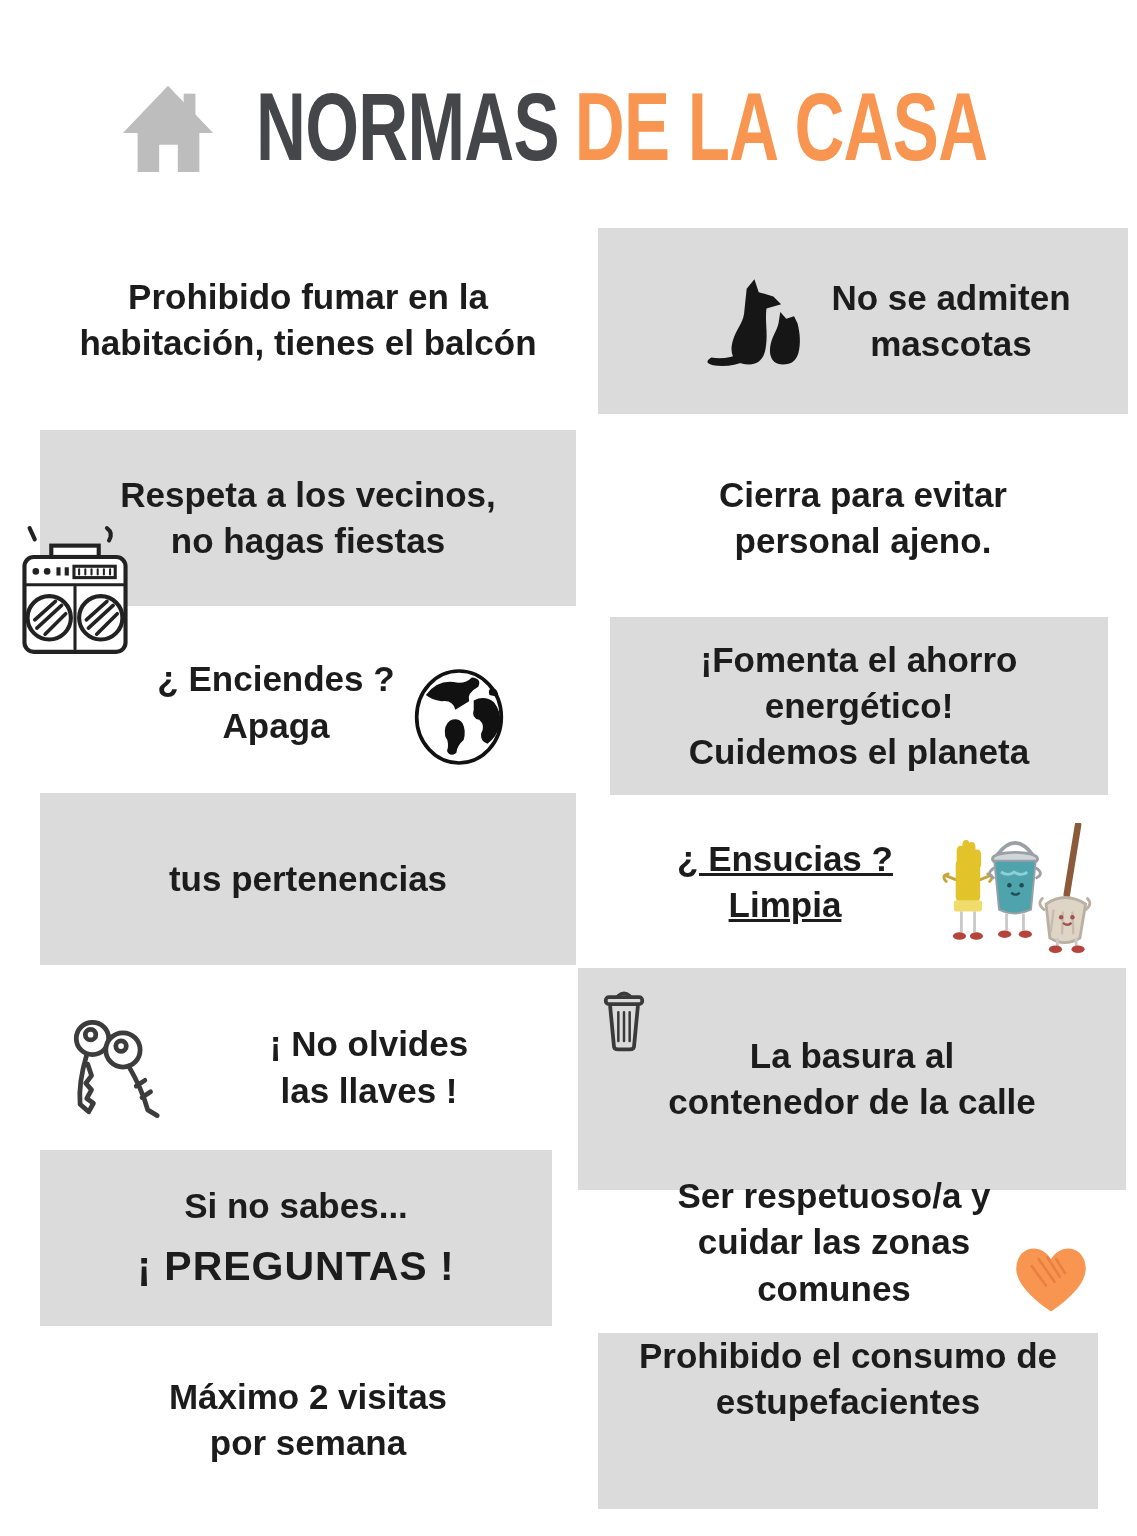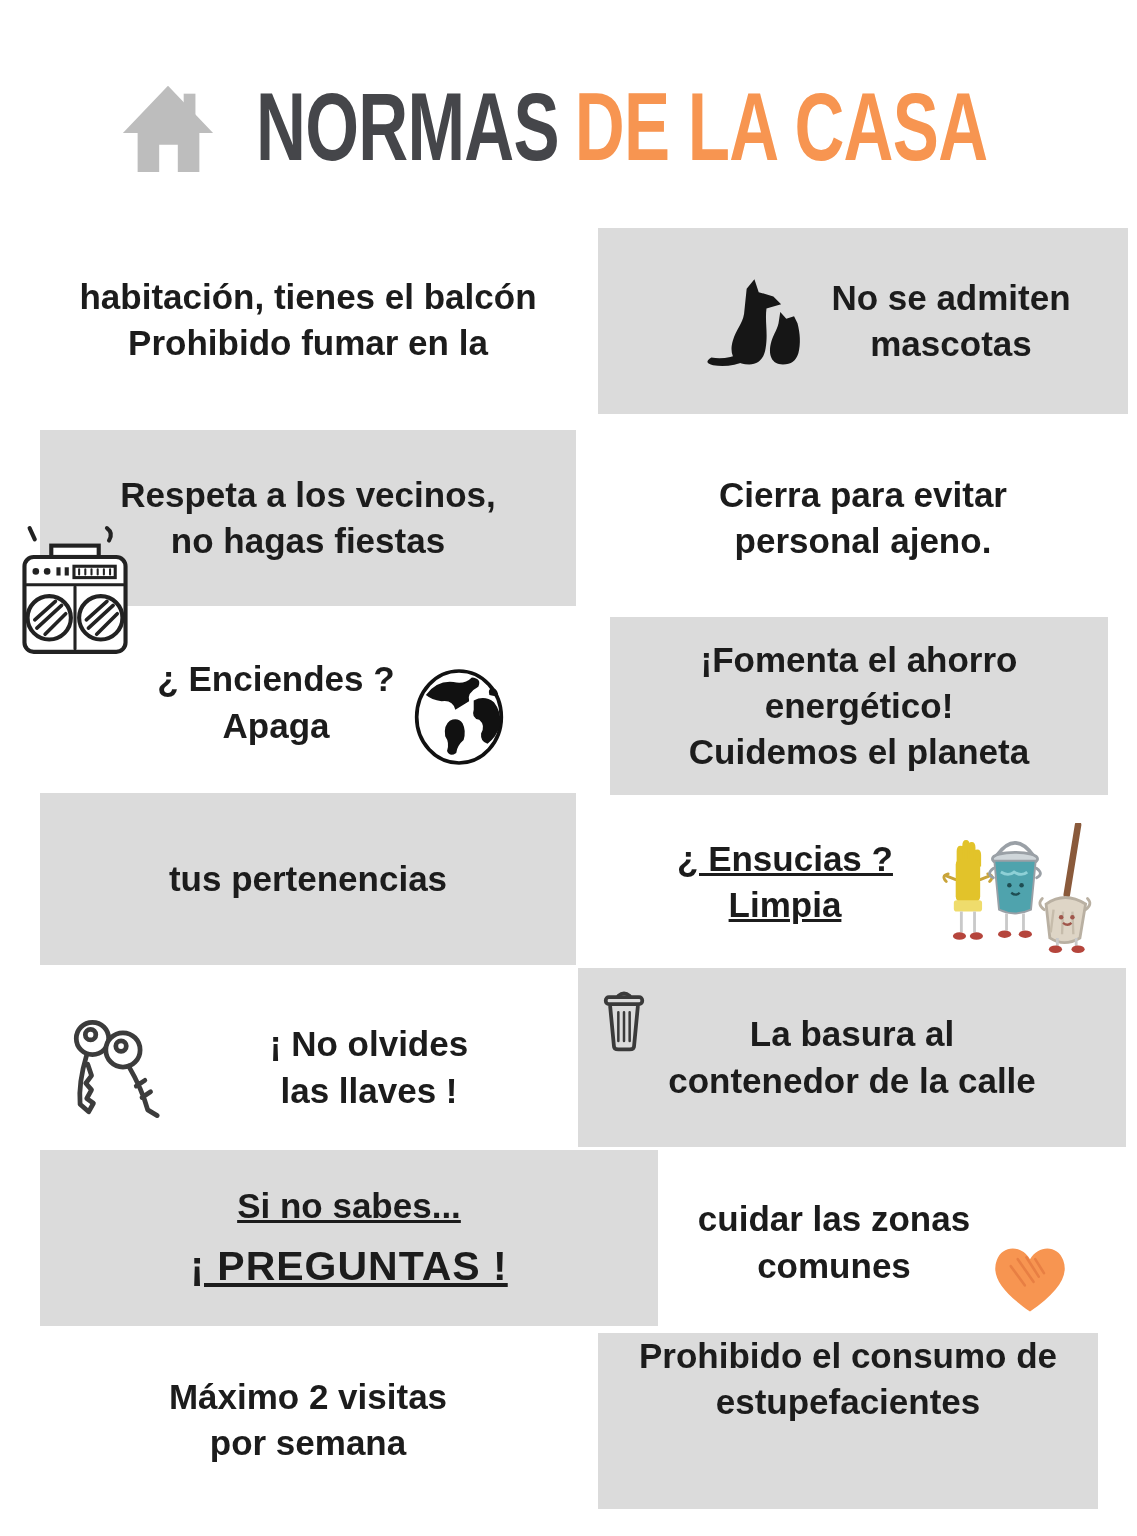--- a/index.html
+++ b/index.html
@@ -47,22 +47,22 @@
     <rect x="66" y="16" width="12" height="24" fill="var(--house-gray,#BDBDBD)"></rect>
     <polygon fill="var(--house-gray,#BDBDBD)" points="50,8 96,56 82,56 82,96 60,96 60,68 41,68 41,96 19,96 19,56 4,56"></polygon>
   </svg>
   <div class="title">
     <span class="t-dark">NORMAS</span>
     <span class="t-orange">DE LA CASA</span>
   </div>
 
   <div class="cell" style="left:40px;top:235px;width:536px;height:170px;">
     <div class="lines">
+      <div>Prohibido fumar en la</div>
       <div>habitación, tienes el balcón</div>
-      <div>Prohibido fumar en la</div>
     </div>
   </div>
 
   <div class="cell gray" style="left:598px;top:228px;width:530px;height:186px;">
     <div class="row-flex">
       <svg class="icon" width="112" height="102" viewBox="0 0 130 115" aria-hidden="true">
         <g fill="#161616">
           <path d="M12 100 q-10 6 2 9 q20 3 38 -5 l-5 -9 q-18 8 -35 5 z"></path>
           <path d="M56 108 c-17 0 -24 -11 -19 -28 c4 -13 11 -19 13 -31 l3 -29 l9 -11 l5 15 l17 5 l9 9 l-17 5 c-2 15 2 29 -1 46 c-2 13 -9 19 -19 19 z"></path>
           <path d="M95 108 c-13 0 -17 -11 -14 -24 c2 -10 7 -15 9 -24 l2 -13 l7 8 l9 -3 l4 8 c3 11 4 24 1 35 c-3 9 -8 13 -18 13 z"></path>
@@ -199,45 +199,46 @@
         <circle cx="62" cy="38" r="5.5"></circle>
         <path d="M70 59 q14 24 20 46 l10 6 M84 92 l9 -6 M78 80 l9 -6"></path>
       </g>
     </svg>
     <div class="lines" style="flex:1;">
       <div>¡ No olvides</div>
       <div>las llaves !</div>
     </div>
   </div>
 
-  <div class="cell gray" style="left:578px;top:968px;width:548px;height:179px;">
+  <div class="cell gray" style="left:578px;top:968px;width:548px;height:222px;">
     <svg class="abs-icon" style="left:24px;top:20px;position:absolute;" width="44" height="66" viewBox="0 0 70 100" aria-hidden="true">
       <g fill="none" stroke="#3a3a3a" stroke-width="6" stroke-linecap="round" stroke-linejoin="round">
         <path d="M26 10 q9 -8 18 0"></path>
         <rect x="6" y="12" width="58" height="11" rx="5"></rect>
         <path d="M13 27 L19 90 q0 5 7 5 h18 q7 0 7 -5 L57 27"></path>
         <path d="M26 36 v46 M35 36 v46 M44 36 v46" stroke-width="4"></path>
       </g>
     </svg>
     <div class="lines">
       <div>La basura al</div>
       <div>contenedor de la calle</div>
     </div>
   </div>
 
-  <div class="cell gray" style="left:40px;top:1150px;width:618px;height:176px;text-decoration:underline;">
+  <div class="cell gray" style="left:40px;top:1150px;width:512px;height:176px;">
     <div class="lines">
       <div>Si no sabes...</div>
       <div class="big-line">¡ PREGUNTAS !</div>
     </div>
   </div>
 
   <div class="cell" style="left:598px;top:1155px;width:530px;height:175px;">
     <div class="row-flex" style="gap:16px;">
       <div class="lines">
+        <div>Ser respetuoso/a y</div>
         <div>cuidar las zonas</div>
         <div>comunes</div>
       </div>
       <svg class="icon" style="margin-top:62px;" width="88" height="82" viewBox="0 0 100 94" aria-hidden="true">
         <path fill="var(--accent-orange,#F79551)" d="M50 90 C18 68 5 49 12 31 C18 14 40 13 50 30 C60 13 82 14 88 31 C95 49 82 68 50 90 Z"></path>
         <path d="M28 38 l16 22 M36 30 l18 26 M46 28 l14 22 M56 30 l10 16" stroke="#e87f43" stroke-width="3" stroke-linecap="round" fill="none"></path>
       </svg>
     </div>
   </div>
 

